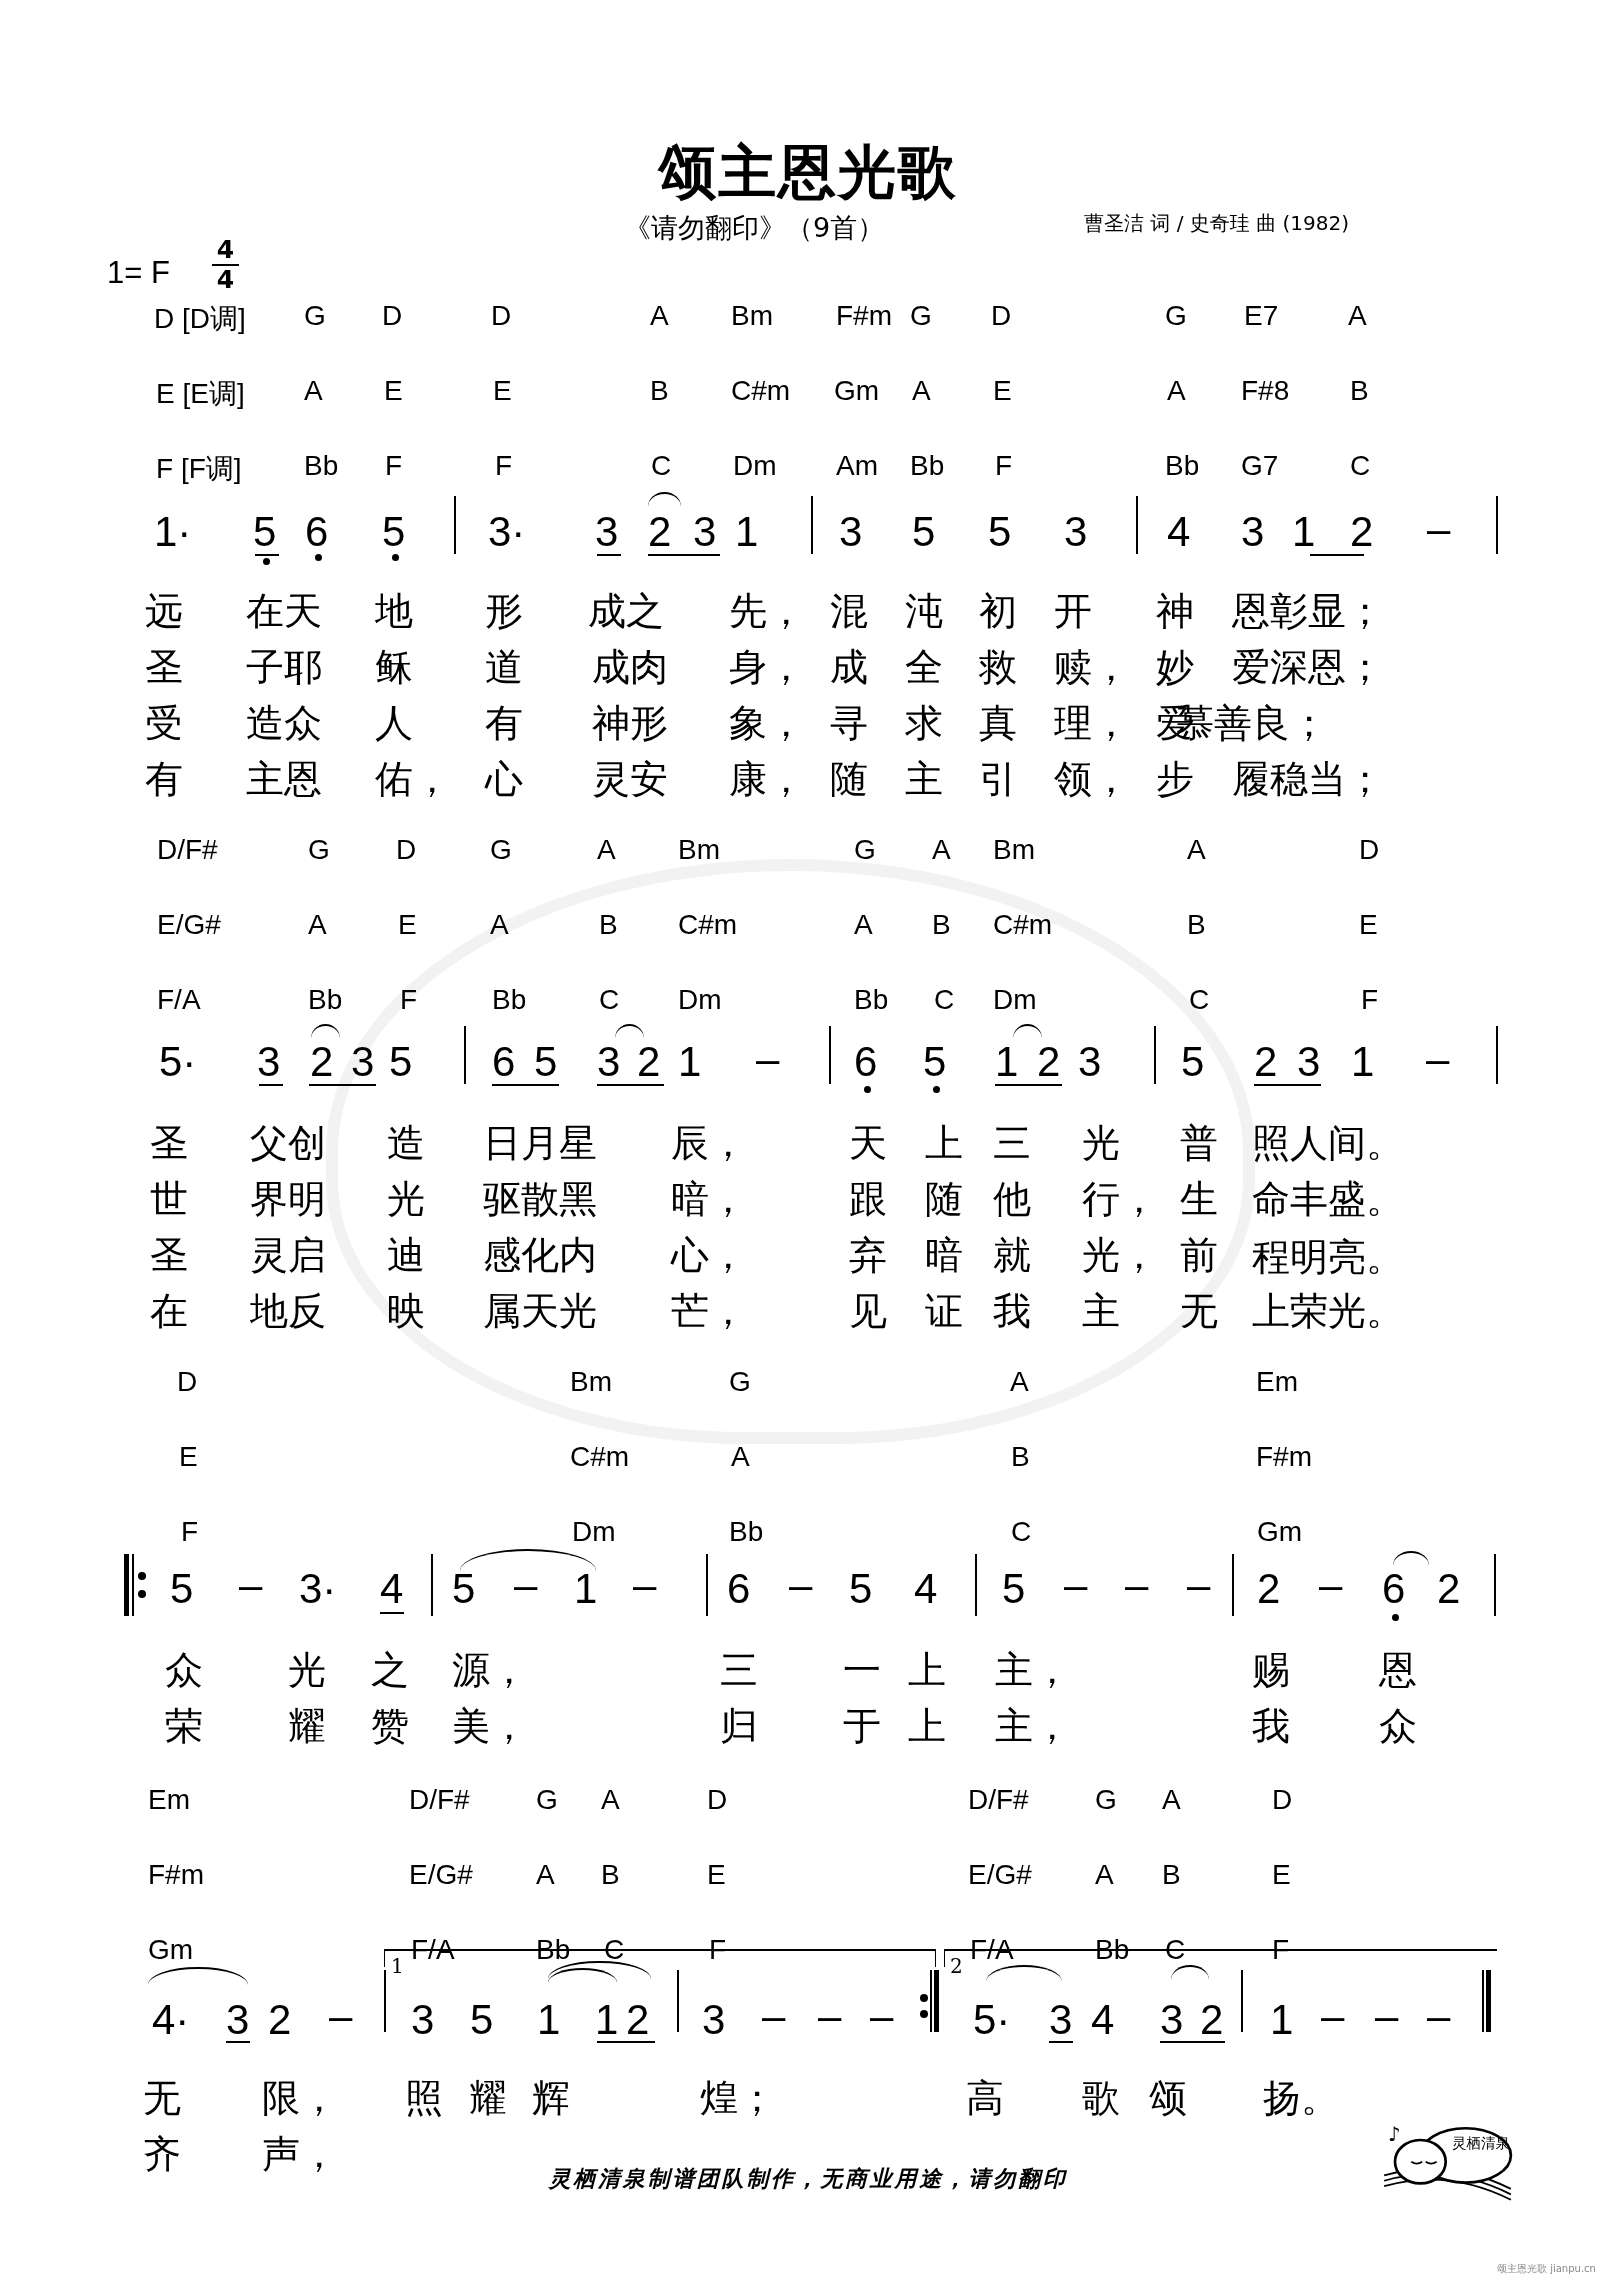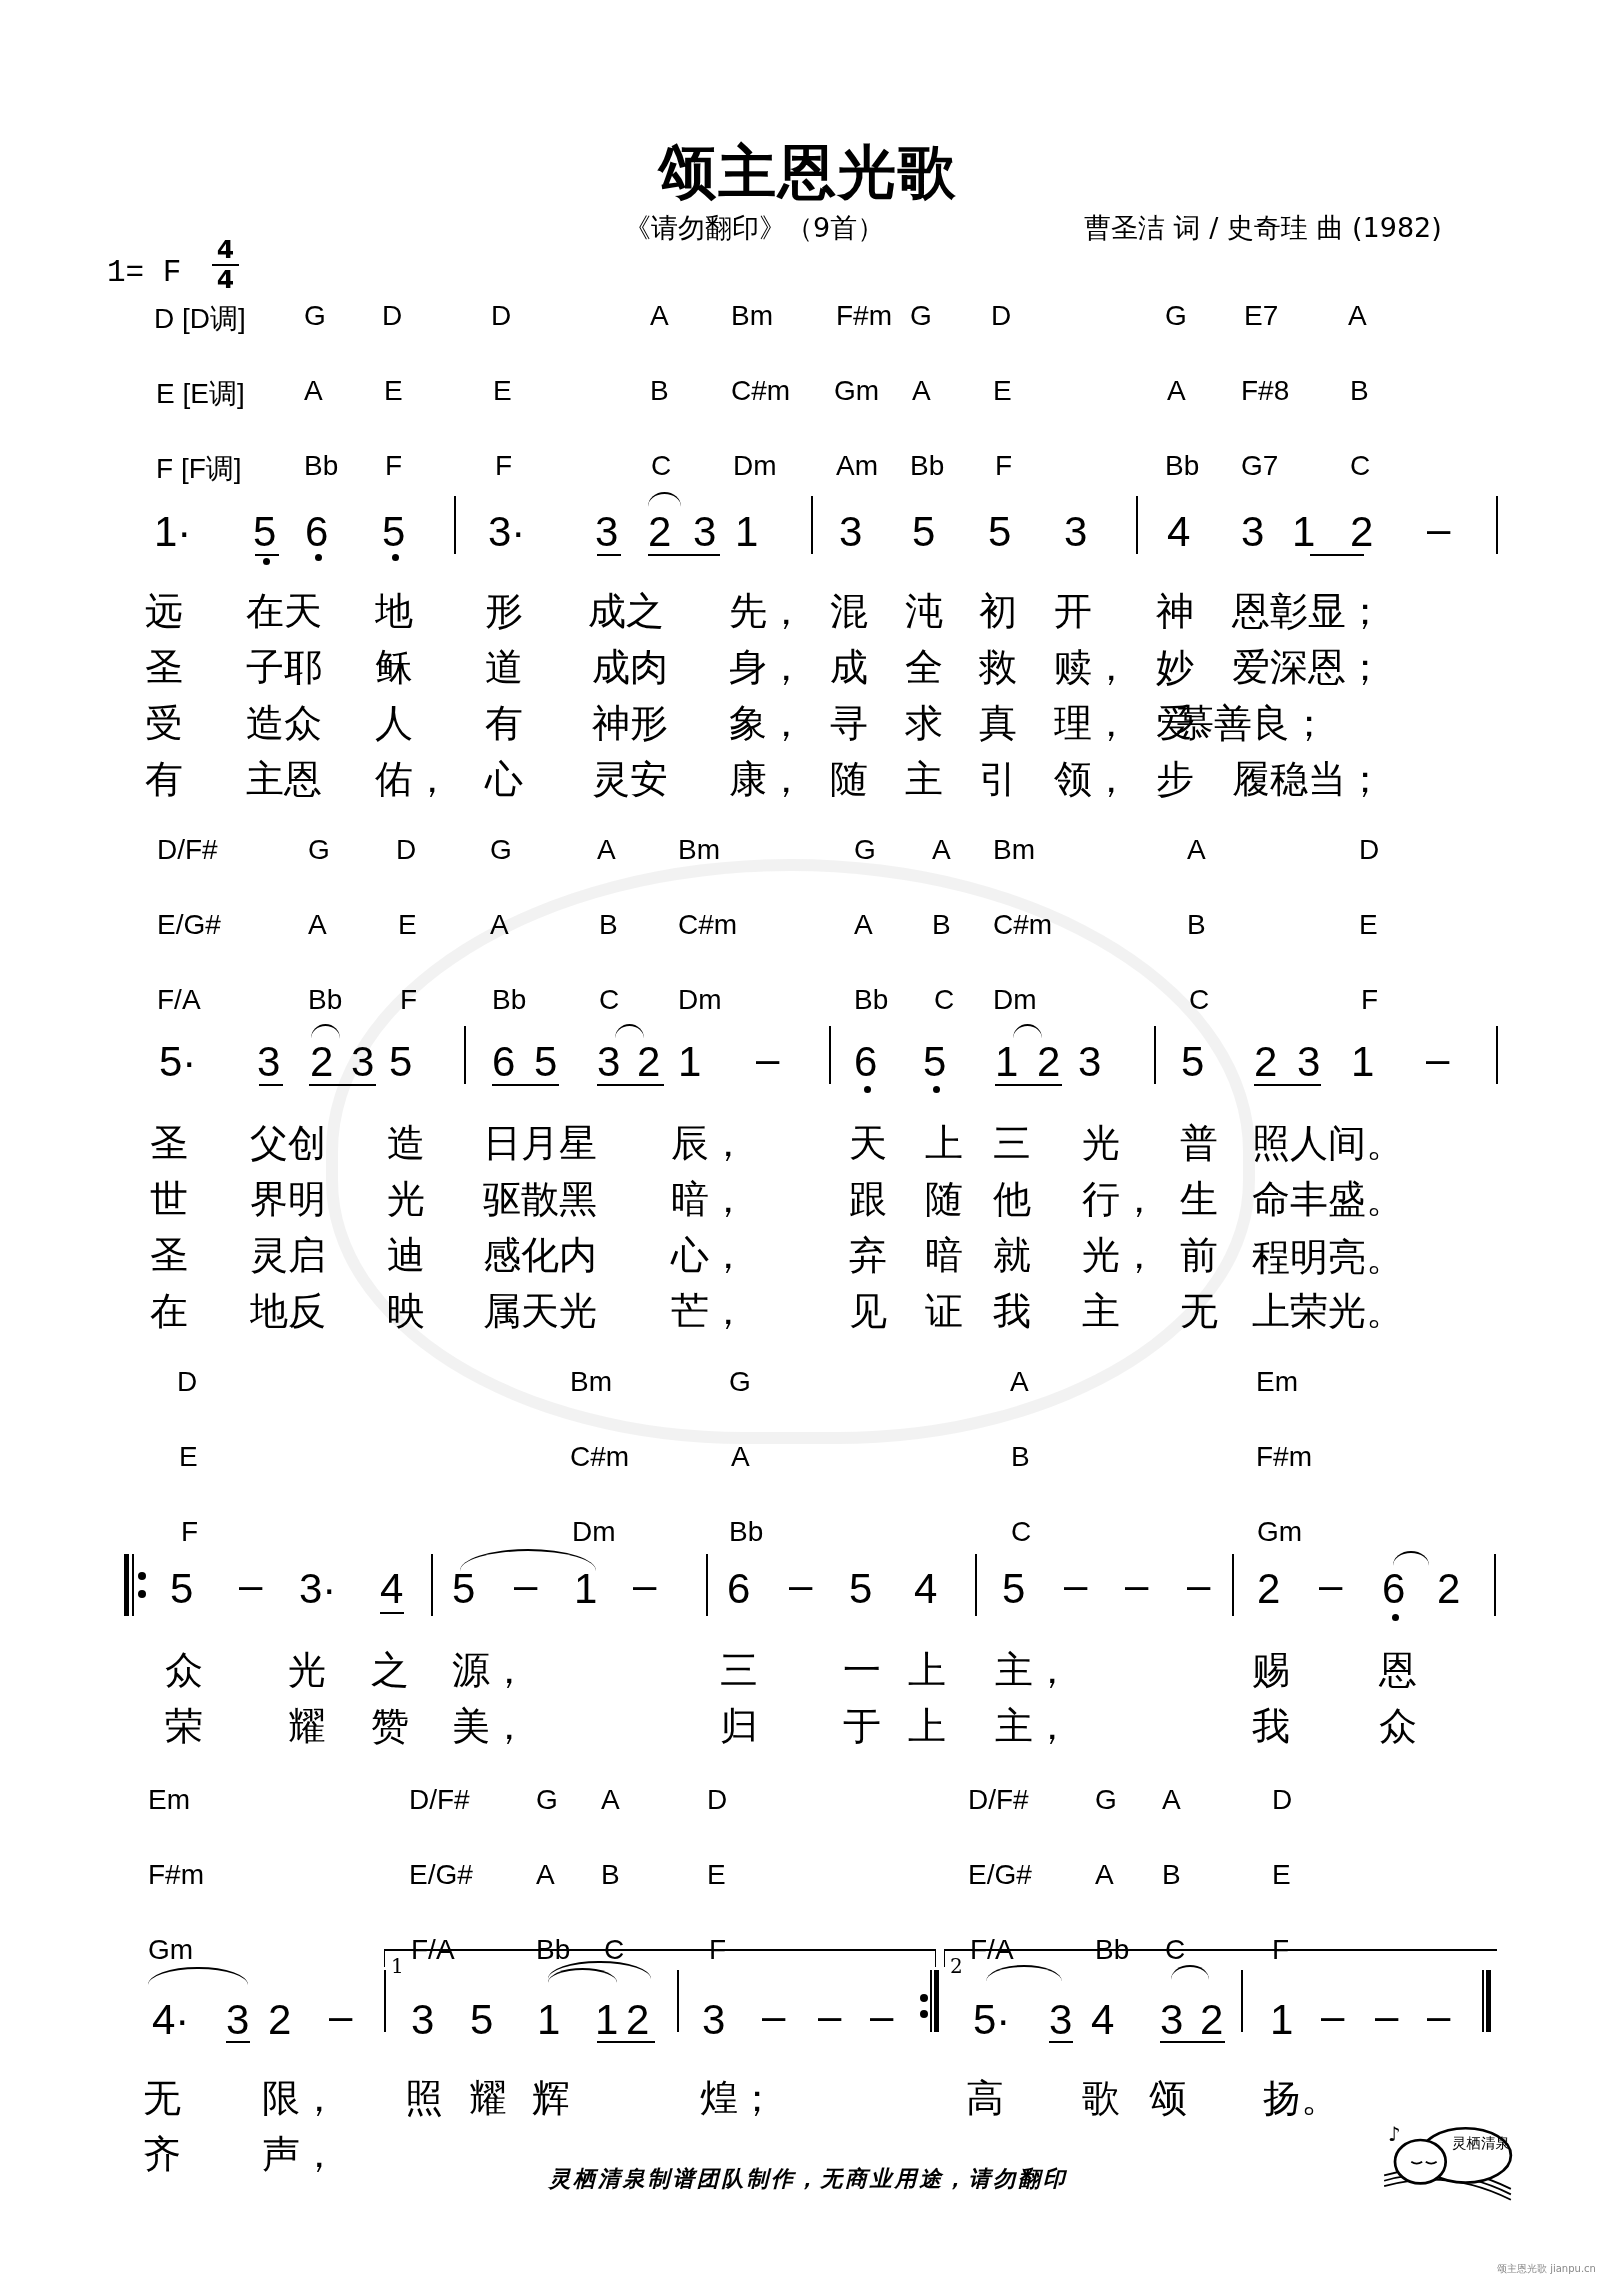--- a/index.html
+++ b/index.html
@@ -1,21 +1,21 @@
 <!DOCTYPE html>
 <html style="font-size:14.5px"><head>
 <meta charset="utf-8">
 <style>
   html,body{margin:0;padding:0;background:#fff;}
   body{width:1616px;height:2285px;position:relative;overflow:hidden;color:#000;font-family:"DejaVu Sans","Liberation Sans",sans-serif;}
   .abs{position:absolute;white-space:nowrap;}
   .title{left:0;width:1616px;top:134px;text-align:center;font-size:58px;font-weight:bold;letter-spacing:1.8px;}
   .subtitle{left:624px;top:210px;font-size:27px;}
-  .credits{left:1084px;top:210px;font-size:27px;}
-  .key{left:107px;top:255px;font-size:31px;font-family:Liberation Mono, monospace;}
+  .credits{left:1084px;top:210px;font-size:20px;}
+  .key{left:107px;top:255px;font-size:31px;font-family:Liberation Sans, sans-serif;}
   .timesig{left:212px;top:237px;width:27px;text-align:center;font-size:25px;font-weight:bold;line-height:25px;}
   .timesig .bar{display:block;height:1.8px;background:#000;margin:1.8px 0;}
   .chord{font-size:28px;font-family:"Liberation Sans",sans-serif;}
   .note{font-size:42px;font-family:"Liberation Sans",sans-serif;}
   .lyr{font-size:38px;letter-spacing:0;}
   .barline{position:absolute;width:1.8px;background:#000;}
   .thick{position:absolute;width:7.2px;background:#000;}
   .ul{position:absolute;height:1.8px;background:#000;}
   .dot{position:absolute;width:7.2px;height:7.2px;border-radius:50%;background:#000;}
   .slur{position:absolute;border-top:2.3px solid #000;border-radius:50% 50% 0 0 / 100% 100% 0 0;height:12.7px;}

